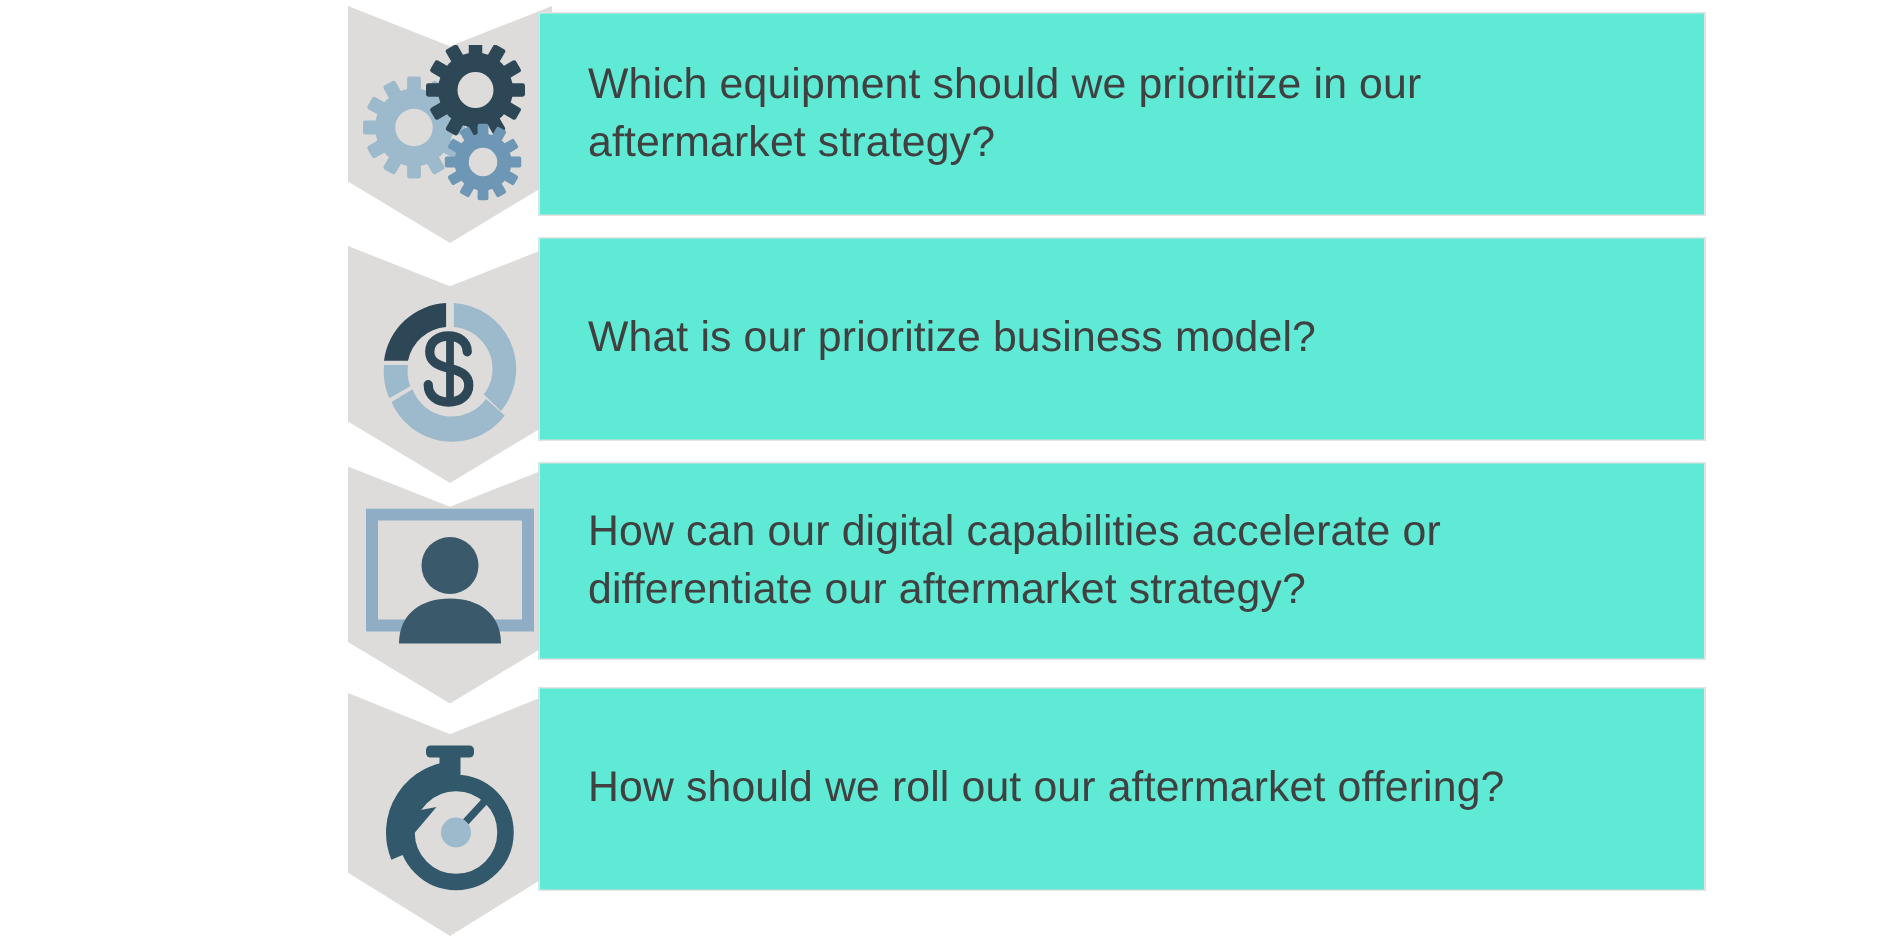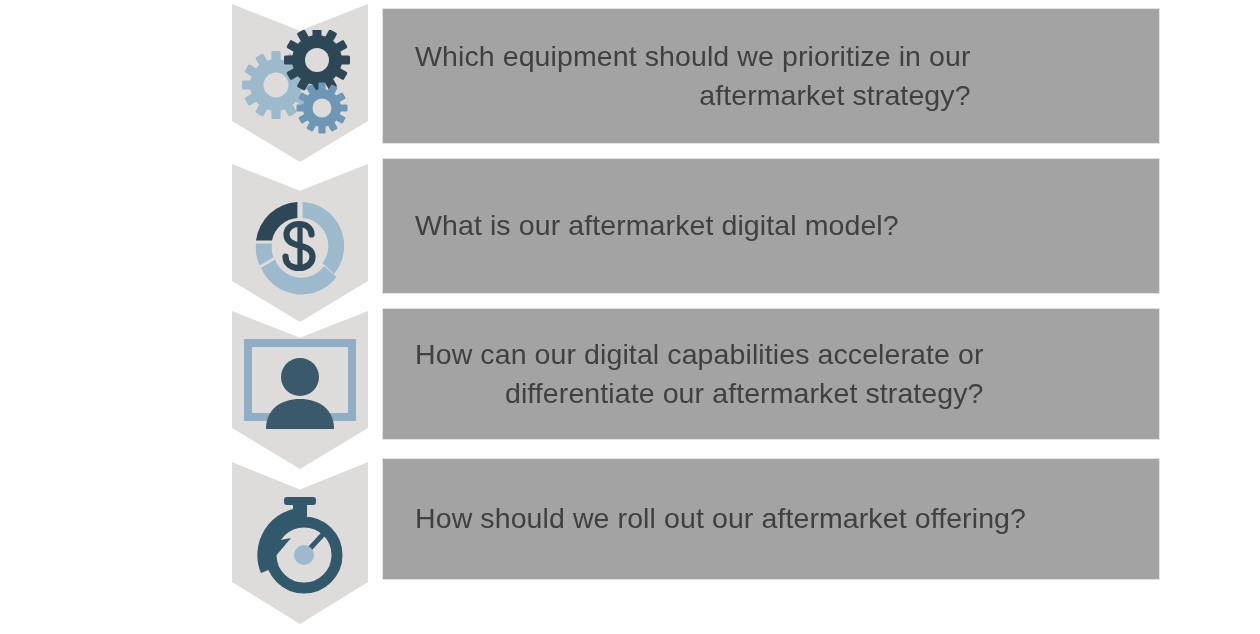--- a/index.html
+++ b/index.html
@@ -42,29 +42,28 @@
 
   .chevron-icon {
     position: absolute;
     left: 50%;
     transform: translateX(-50%);
   }
 
   
   .card {
     position: absolute;
-    left: 382px;
+    left: 359px;
     width: 778px;
-    background: #a3a3a3;
+    background: #5eead4;
     border: 1px solid #e3e3e3;
     box-sizing: border-box;
     display: flex;
     align-items: center;
     z-index: 2;
-    text-align: right;
   }
 
   .card-text {
     padding: 0 26px 0 32px;
     color: #404040;
     font-size: 28.5px;
     line-height: 1.38;
     font-weight: 400;
     letter-spacing: 0.1px;
     white-space: pre-line;
@@ -77,21 +76,21 @@
 
   .row-2 .chevron { top: 164px; height: 158px; }
   .row-2 .card    { top: 158px; height: 136px; }
   .row-2 .chevron-icon { top: 30px; }
 
   .row-3 .chevron { top: 311px; height: 158px; }
   .row-3 .card    { top: 308px; height: 132px; }
   .row-3 .chevron-icon { top: 28px; }
 
   .row-4 .chevron { top: 462px; height: 162px; }
-  .row-4 .card    { top: 458px; height: 122px; }
+  .row-4 .card    { top: 458px; height: 136px; }
   .row-4 .chevron-icon { top: 32px; }
 </style>
 </head>
 <body>
 
 <div id="stage">
 
   <div class="row row-1">
 
     <div class="chevron">
@@ -180,21 +179,21 @@
             <g fill="#2e4756">
               <rect x="-2.6" y="-22" width="5.2" height="44" rx="1"></rect>
               <path d="M 11.5 -11.5 C 11.5 -18.5 5.5 -22 -1 -22 C -8 -22 -13.5 -18 -13.5 -11.5 C -13.5 -5 -8.5 -2.5 -1 -0.6 C 7 1.4 12.5 3.8 12.5 10.8 C 12.5 17.8 6.5 22 -1 22 C -8.5 22 -14.5 18 -14.5 10.5" fill="none" stroke="#2e4756" stroke-width="6.2" stroke-linecap="round"></path>
             </g>
           </g>
         </svg>
       </div>
     </div>
 
     <div class="card">
-      <div class="card-text">What is our aftermarket digital model?</div>
+      <div class="card-text">What is our prioritize business model?</div>
     </div>
   </div>
 
   <div class="row row-3">
 
     <div class="chevron">
       <div class="chevron-icon">
         <svg width="112" height="94" viewBox="0 0 112 94" xmlns="http://www.w3.org/2000/svg">
 
           <rect x="4" y="4" width="104" height="74" fill="none" stroke="#8fadc4" stroke-width="8"></rect>

